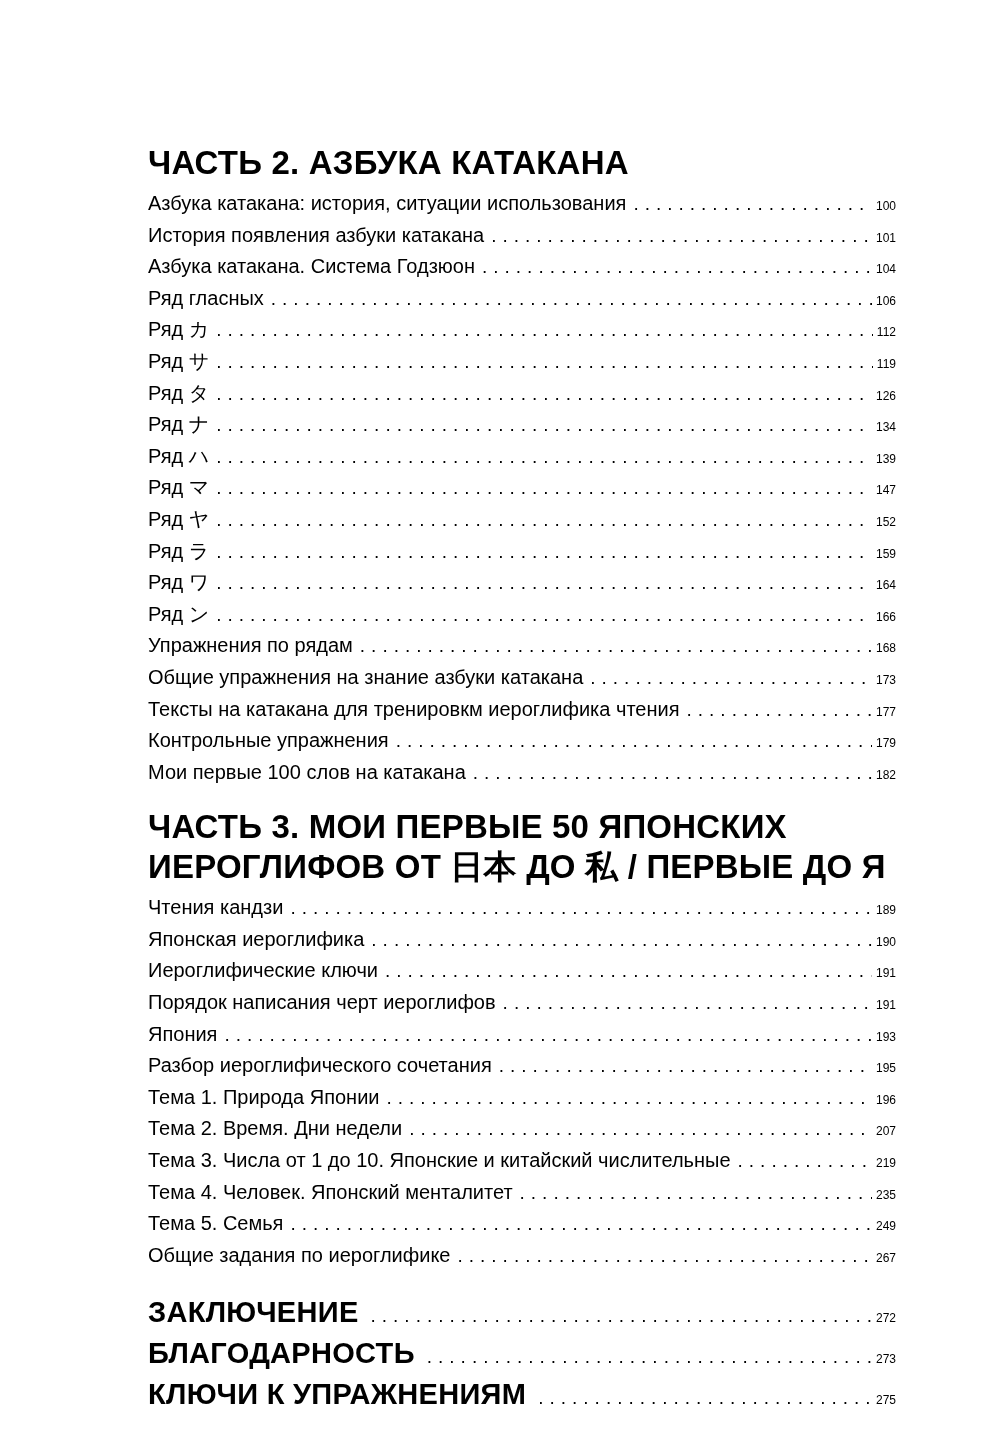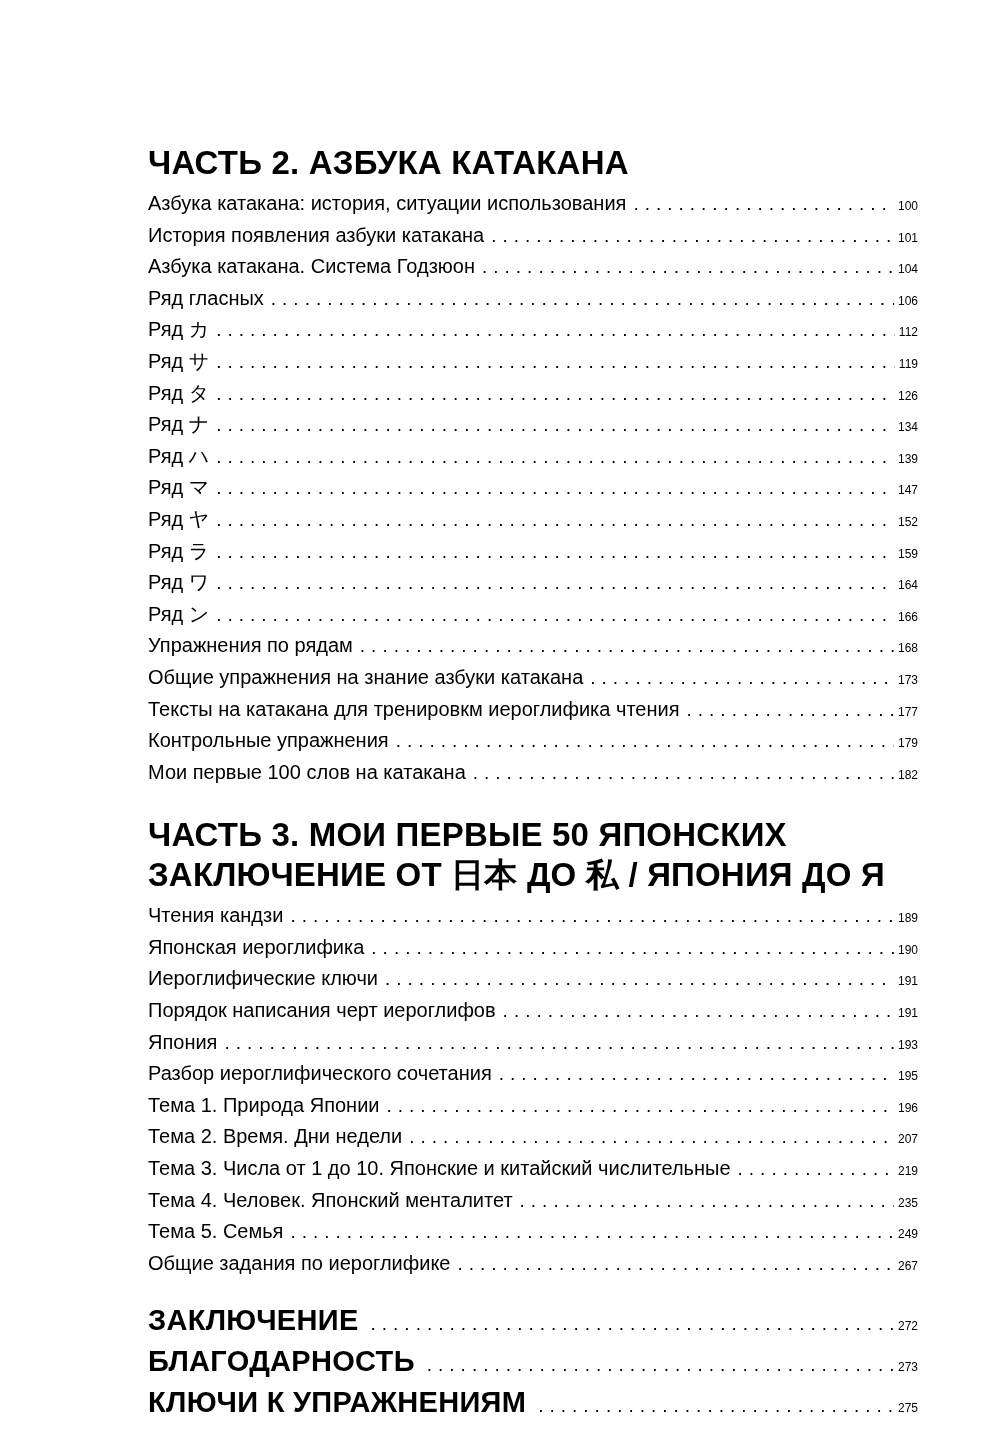--- a/index.html
+++ b/index.html
@@ -11,33 +11,33 @@
     height: 1447px;
     background: #ffffff;
     color: #000000;
     font-family: "Liberation Sans", "DejaVu Sans", sans-serif;
     overflow: hidden;
   }
   .page {
     box-sizing: border-box;
     width: 986px;
     height: 1447px;
-    padding: 145px 68px 0 148px;
+    padding: 145px 90px 0 148px;
   }
   .toc-section { margin: 0; }
   .part-heading {
     margin: 0 0 8px 0;
     font-weight: 700;
     font-size: 33px;
     line-height: 40px;
     letter-spacing: 0.2px;
   }
   .section-part2 .part-heading { line-height: 36px; }
   .heading-line { display: block; white-space: nowrap; }
-  .section-part3 { margin-top: 26px; }
+  .section-part3 { margin-top: 18px; }
   .section-part3 .part-heading { margin-bottom: 6px; }
   .section-backmatter { margin-top: 23px; }
 
   .toc-row {
     display: flex;
     align-items: baseline;
     font-size: 20px;
     line-height: 28.6px;
     text-align: right;
   }
@@ -171,21 +171,21 @@
           <div class="toc-row">
     <span class="toc-label">Мои первые 100 слов на катакана</span>
     <span class="toc-dots"></span>
     <span class="toc-page">182</span>
   </div>
         </div>
   </section>
       <section class="toc-section section-part3">
     <h2 class="part-heading">
           <span class="heading-line">ЧАСТЬ 3. МОИ ПЕРВЫЕ 50 ЯПОНСКИХ</span>
-          <span class="heading-line">ЗАКЛЮЧЕНИЕ ОТ 日本 ДО 私 / ЯПОНИЯ ДО Я</span>
+          <span class="heading-line">ИЕРОГЛИФОВ ОТ 日本 ДО 私 / ПЕРВЫЕ ДО Я</span>
         </h2>
     <div class="entries">
           <div class="toc-row">
     <span class="toc-label">Чтения кандзи</span>
     <span class="toc-dots"></span>
     <span class="toc-page">189</span>
   </div>
           <div class="toc-row">
     <span class="toc-label">Японская иероглифика</span>
     <span class="toc-dots"></span>

